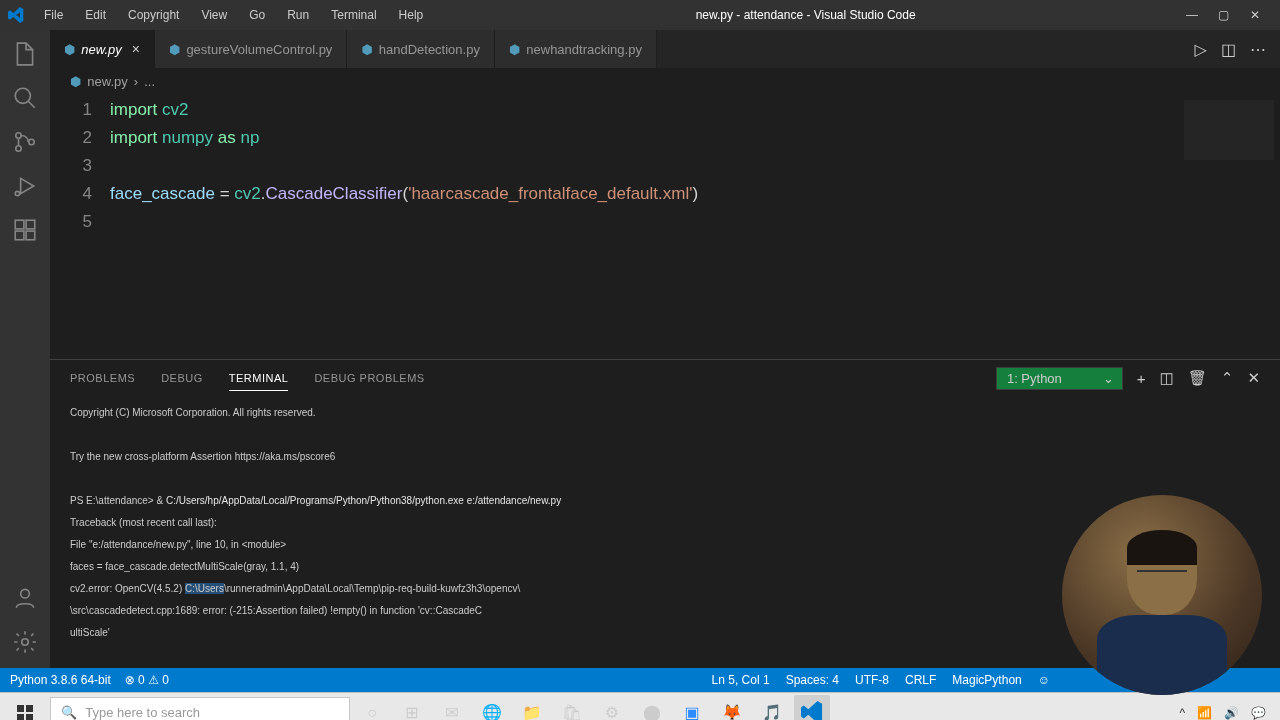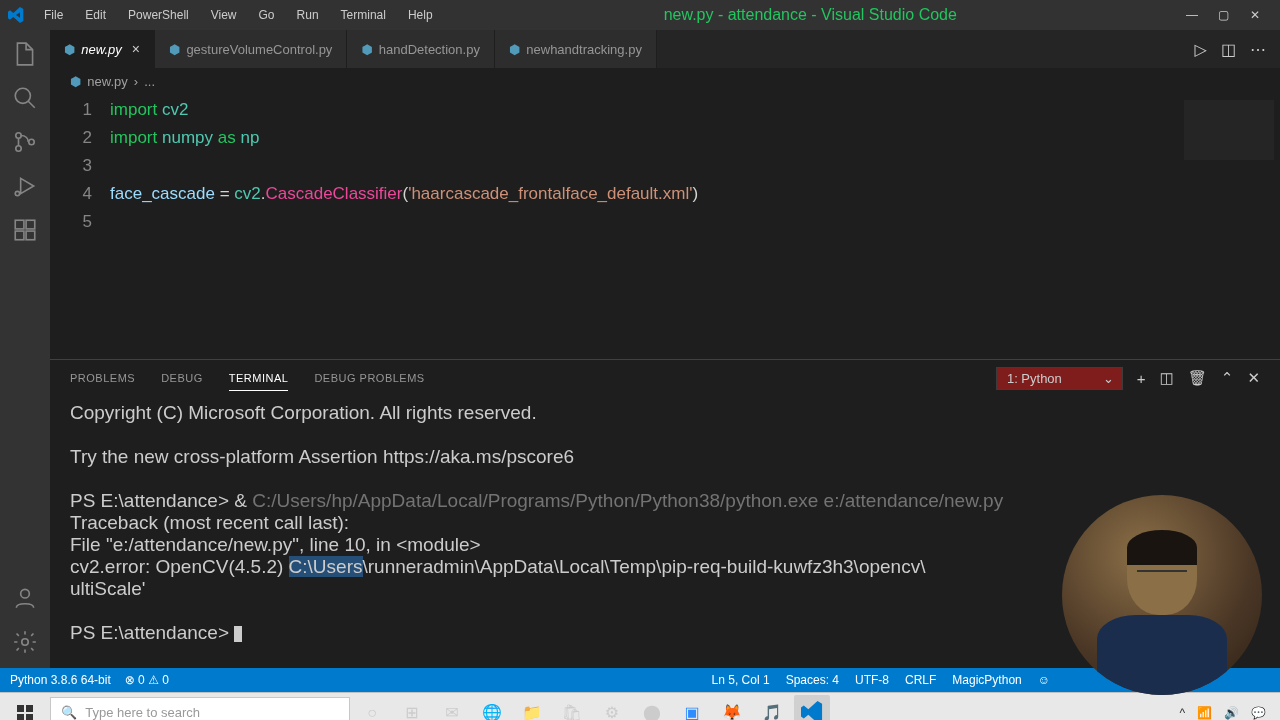--- a/index.html
+++ b/index.html
@@ -1,57 +1,57 @@
 <!DOCTYPE html>
 <html><head>
 <meta charset="utf-8">
 <style>
 *{margin:0;padding:0;box-sizing:border-box;font-family:'Segoe UI',Arial,sans-serif}
 body{width:1280px;height:720px;background:#1e1e1e;color:#cccccc;overflow:hidden;position:relative}
 .titlebar{height:30px;background:#323233;display:flex;align-items:center;padding:0 8px;font-size:12px}
 .vscode-logo{width:16px;height:16px;margin-right:10px}
 .menu{display:flex;gap:2px}
 .menu-item{padding:4px 10px;cursor:pointer;color:#cccccc}
-.window-title{flex:1;text-align:center;color:#22c55e;font-size:16px}
+.window-title{flex:1;text-align:center;color:#ffffff;font-size:12px}
 .window-controls{display:flex;gap:18px;padding:0 8px}
 .window-btn{width:14px;height:14px;cursor:pointer;color:#cccccc}
 .main{display:flex;height:638px}
 .activitybar{width:50px;background:#333333;display:flex;flex-direction:column;align-items:center;padding-top:10px;gap:16px}
 .activity-icon{width:28px;height:28px;color:#858585;cursor:pointer;display:flex;align-items:center;justify-content:center}
 .activity-bottom{margin-top:auto;margin-bottom:12px;display:flex;flex-direction:column;gap:16px}
 .editor-area{flex:1;display:flex;flex-direction:column;background:#1e1e1e}
 .tabs{height:38px;background:#252526;display:flex;align-items:stretch;padding-left:0}
 .tab{display:flex;align-items:center;padding:0 14px;background:#2d2d2d;color:#969696;gap:6px;cursor:pointer;font-size:13px;border-right:1px solid #1e1e1e}
 .tab.active{background:#1e1e1e;color:#ffffff}
 .tab-icon{color:#519aba;font-size:13px}
 .tab.active .tab-name{font-style:italic}
 .tab-close{margin-left:4px;color:#cccccc;font-size:14px}
 .tab-actions{margin-left:auto;display:flex;gap:14px;padding:0 14px;align-items:center;color:#cccccc}
 .breadcrumb{height:26px;display:flex;align-items:center;padding:0 20px;font-size:13px;color:#a0a0a0;gap:6px}
 .breadcrumb .tab-icon{color:#519aba}
 .code-area{flex:1;display:flex;font-family:Consolas,'Courier New',monospace;font-size:17px;position:relative;overflow:hidden}
 .gutter{width:60px;text-align:right;padding-right:18px;color:#858585;line-height:28px;padding-top:2px}
 .code{flex:1;line-height:28px;padding-top:2px;white-space:pre}
-.kw{color:#22c55e}
+.kw{color:#86efac}
 .mod{color:#4ec9b0}
 .var{color:#9cdcfe}
-.func{color:#ec4899}
+.func{color:#c4b5fd}
 .str{color:#ce9178}
 .op{color:#d4d4d4}
 .minimap{position:absolute;right:6px;top:6px;width:90px;height:60px;background:#2a2a2a;opacity:.6}
 .panel{height:309px;background:#1e1e1e;border-top:1px solid #414141;display:flex;flex-direction:column}
 .panel-tabs{height:36px;display:flex;align-items:center;padding:0 20px;gap:26px;font-size:11px}
 .panel-tab{color:#969696;cursor:pointer;letter-spacing:.5px;padding:6px 0}
 .panel-tab.active{color:#ffffff;border-bottom:1px solid #ffffff}
 .panel-right{margin-left:auto;display:flex;align-items:center;gap:14px}
-.terminal-select{background:#7f1d1d;color:#cccccc;border:1px solid #3c3c3c;padding:3px 60px 3px 10px;font-size:13px;position:relative}
+.terminal-select{background:#15803d;color:#cccccc;border:1px solid #3c3c3c;padding:3px 60px 3px 10px;font-size:13px;position:relative}
 .terminal-select::after{content:'⌄';position:absolute;right:8px}
 .panel-icon{color:#cccccc;cursor:pointer;font-size:15px}
-.terminal-content{flex:1;padding:6px 20px;font-family:Consolas,monospace;font-size:19px;line-height:22px;color:#cccccc;overflow:hidden}
-.term-yellow{color:#737373}
+.terminal-content{flex:1;padding:6px 20px;font-family:Consolas,monospace;font-size:10px;line-height:22px;color:#cccccc;overflow:hidden}
+.term-yellow{color:#e5e5e5}
 .term-sel{background:#264f78}
 .cursor-block{display:inline-block;width:8px;height:16px;background:#cccccc;vertical-align:middle}
 .statusbar{height:24px;background:#007acc;display:flex;align-items:center;padding:0 10px;font-size:12px;color:#ffffff;gap:14px}
 .status-right{margin-left:auto;display:flex;gap:16px}
 .taskbar{height:40px;background:#e8e8e8;display:flex;align-items:center;padding:0 4px;gap:4px;border-top:1px solid #c0c0c0}
 .start-btn{width:42px;height:34px;display:flex;align-items:center;justify-content:center;font-size:14px}
 .search-box{width:300px;height:32px;background:#ffffff;border:1px solid #c8c8c8;display:flex;align-items:center;padding:0 10px;gap:8px;color:#999;font-size:13px}
 .task-icon{width:36px;height:36px;display:flex;align-items:center;justify-content:center;border-radius:2px}
 .task-icon.active{background:#d0d0d0;border-bottom:2px solid #007acc}
 .webcam{position:absolute;right:18px;bottom:25px;width:200px;height:200px;border-radius:50%;background:radial-gradient(circle at 40% 30%,#8b6f47,#4a3625 60%,#2a1f15);overflow:hidden;z-index:100}
@@ -65,21 +65,21 @@
 </head>
 <body>
 
 <div class="titlebar">
   <svg class="vscode-logo" viewBox="0 0 24 24">
       <path fill="#007acc" d="M23 3l-5-3-10 9-5-4-3 2v10l3 2 5-4 10 9 5-3V3zm-5 13l-6-4 6-4v8z"></path>
     </svg>
   <div class="menu">
     <div class="menu-item">File</div>
     <div class="menu-item">Edit</div>
-    <div class="menu-item">PowerShell</div>
+    <div class="menu-item">Copyright</div>
     <div class="menu-item">View</div>
     <div class="menu-item">Go</div>
     <div class="menu-item">Run</div>
     <div class="menu-item">Terminal</div>
     <div class="menu-item">Help</div>
   </div>
   <div class="window-title">new.py - attendance - Visual Studio Code</div>
   <div class="window-controls">
     <span class="window-btn">—</span>
     <span class="window-btn">▢</span>
@@ -198,21 +198,23 @@
         </div>
       </div>
       <div class="terminal-content">
 <div>Copyright (C) Microsoft Corporation. All rights reserved.</div>
 <div>&nbsp;</div>
 <div>Try the new cross-platform Assertion https://aka.ms/pscore6</div>
 <div>&nbsp;</div>
 <div><span>PS E:\attendance&gt; &amp; </span><span class="term-yellow">C:/Users/hp/AppData/Local/Programs/Python/Python38/python.exe e:/attendance/new.py</span></div>
 <div>Traceback (most recent call last):</div>
 <div>  File "e:/attendance/new.py", line 10, in &lt;module&gt;</div>
+<div>    faces = face_cascade.detectMultiScale(gray, 1.1, 4)</div>
 <div><span>cv2.error: OpenCV(4.5.2) </span><span class="term-sel">C:\Users</span><span>\runneradmin\AppData\Local\Temp\pip-req-build-kuwfz3h3\opencv\</span></div>
+<div>\src\cascadedetect.cpp:1689: error: (-215:Assertion failed) !empty() in function 'cv::CascadeC</div>
 <div>ultiScale'</div>
 <div>&nbsp;</div>
 <div><span>PS E:\attendance&gt; </span><span class="cursor-block"></span></div>
       </div>
     </div>
   </div>
 </div>
 
 <div class="statusbar">
   <span>Python 3.8.6 64-bit</span>

